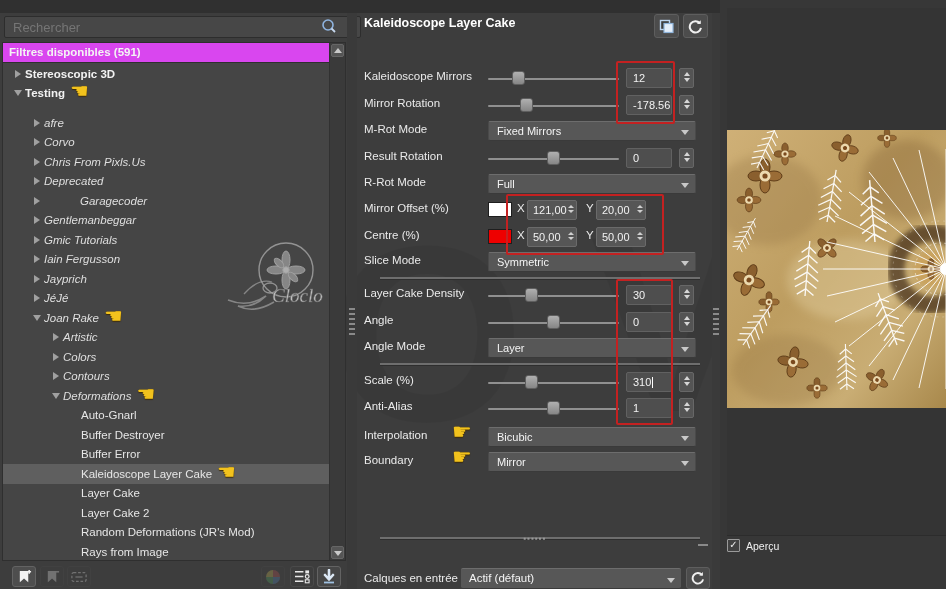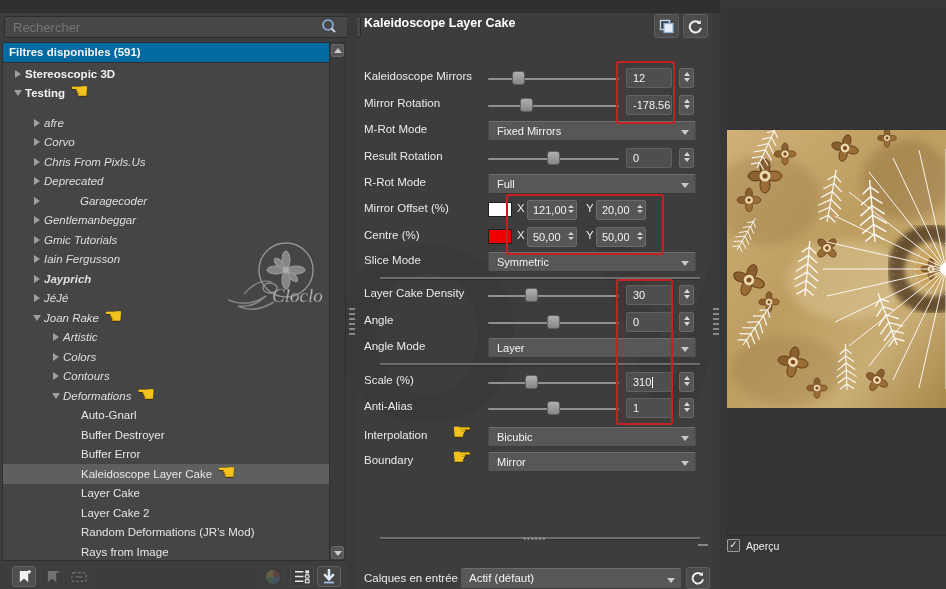--- a/index.html
+++ b/index.html
@@ -11,21 +11,21 @@
   
   .wm{font-weight:bold;color:rgba(0,0,0,0.05);pointer-events:none;line-height:1;}
   #logo{left:214px;top:238px;width:118px;height:86px;opacity:.85;pointer-events:none;}
 
   
   #search{left:4px;top:16px;width:323px;height:20px;background:#474747;border:1px solid #2d2d2d;
           border-radius:2px;color:#9b9b9b;font-size:13px;padding:0 24px 0 8px;outline:none;
           font-family:"Liberation Sans",sans-serif;}
   #search-ico{left:320px;top:18px;width:18px;height:18px;}
   #tree-panel{left:2px;top:42px;width:344px;height:519px;background:#454545;border:1px solid #2f2f2f;box-sizing:border-box;}
-  #tree-header{position:absolute;left:0;top:0;right:15px;height:20px;background:#0369a1;
+  #tree-header{position:absolute;left:0;top:0;right:15px;height:20px;background:#d946ef;
                border-bottom:1px solid #2f2f2f;font-weight:bold;font-size:11.5px;color:#f4f4f4;
                padding:3px 6px 0;box-sizing:border-box;}
   #tree-scroll{position:absolute;right:0;top:0;bottom:0;width:15px;background:#3a3a3a;border-left:1px solid #313131;}
   .sb-btn{position:absolute;left:1px;width:13px;height:13px;background:#555;border:1px solid #666;border-radius:2px;box-sizing:border-box;}
   .sb-btn.up{top:1px}.sb-btn.down{bottom:1px}
   .tri-up{width:0;height:0;border-left:4px solid transparent;border-right:4px solid transparent;
           border-bottom:5px solid #c9c9c9;margin:3px auto 0;}
   .tri-dn{width:0;height:0;border-left:4px solid transparent;border-right:4px solid transparent;
           border-top:5px solid #c9c9c9;margin:4px auto 0;}
   #tree-rows{position:absolute;left:0;top:21px;right:15px;bottom:0;overflow:hidden;}
@@ -180,21 +180,21 @@
             <span class="r"></span>
           </span>
           <span class="lbl-i">Gmic Tutorials</span>
         </div>
         <div class="tree-row" style="padding-left: 27px;">
           <span class="arr">
             <span class="r"></span>
           </span>
           <span class="lbl-i">Iain Fergusson</span>
         </div>
-        <div class="tree-row" style="padding-left: 27px; font-weight: bold;">
+        <div class="tree-row" style="padding-left: 27px;">
           <span class="arr">
             <span class="r"></span>
           </span>
           <span class="lbl-i">Jayprich</span>
         </div>
         <div class="tree-row" style="padding-left: 27px;">
           <span class="arr">
             <span class="r"></span>
           </span>
           <span class="lbl-i">JéJé</span>

